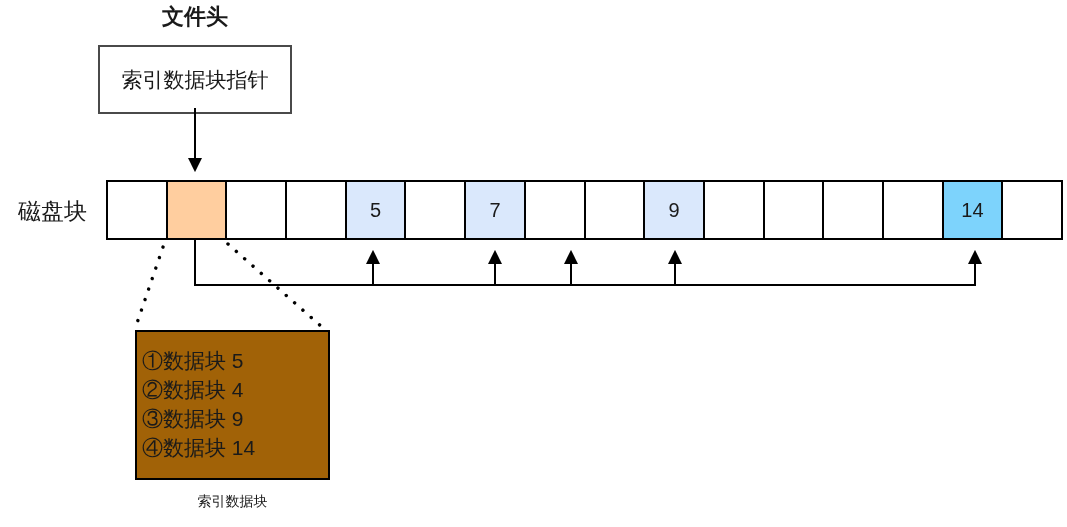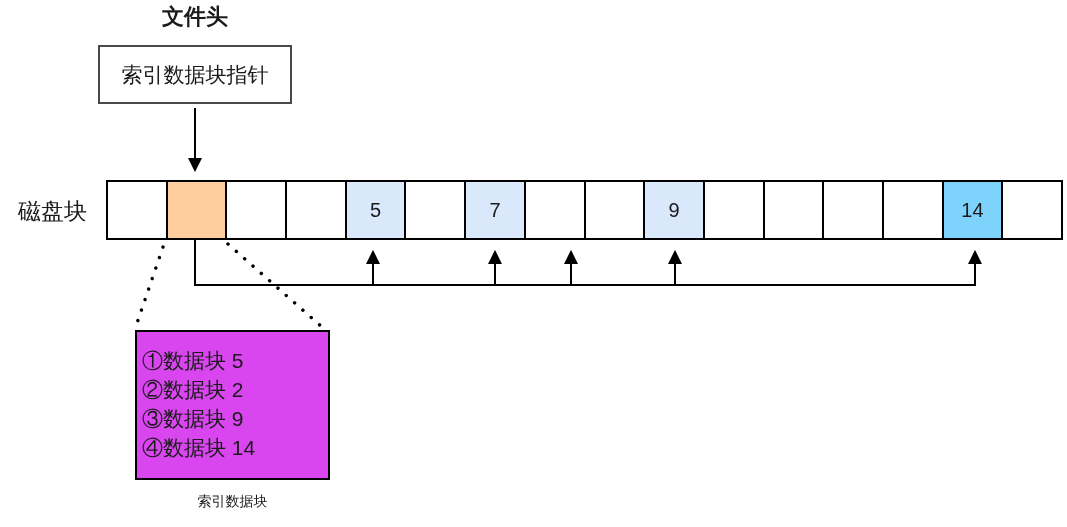--- a/index.html
+++ b/index.html
@@ -15,21 +15,21 @@
   .top-label {
     position: absolute;
     left: 128px; top: 2px; width: 134px;
     text-align: center;
     font-size: 22px;
     font-weight: bold;
   }
   .header-box {
     position: absolute;
     left: 98px; top: 45px;
-    width: 194px; height: 59px;
+    width: 194px; height: 69px;
     box-sizing: border-box;
     border: 2px solid #4a4a4a;
     display: flex; align-items: center; justify-content: center;
     font-size: 21px;
   }
   .disk-label {
     position: absolute;
     left: 10px; top: 196px;
     font-size: 23px;
     margin-left: 8px;
@@ -50,21 +50,21 @@
     font-size: 20px;
     background: #ffffff;
   }
   .block-cell + .block-cell { border-left: 2px solid #000; }
   .index-box {
     position: absolute;
     left: 135px; top: 330px;
     width: 195px; height: 150px;
     box-sizing: border-box;
     border: 2px solid #000;
-    background: #d946ef;
+    background: #a16207;
     padding: 14px 0 0 5px;
     font-size: 21px;
     line-height: 29px;
     white-space: pre;
   }
   .index-caption {
     position: absolute;
     left: 135px; top: 493px;
     width: 195px;
     text-align: center;
@@ -127,17 +127,17 @@
 
     <line class="solid-line" x1="373" y1="285" x2="373" y2="252" marker-end="url(#arrow)"></line>
     <line class="solid-line" x1="495" y1="285" x2="495" y2="252" marker-end="url(#arrow)"></line>
     <line class="solid-line" x1="571" y1="285" x2="571" y2="252" marker-end="url(#arrow)"></line>
     <line class="solid-line" x1="675" y1="285" x2="675" y2="252" marker-end="url(#arrow)"></line>
 
     <line class="dotted-line" x1="163" y1="247" x2="136" y2="326"></line>
     <line class="dotted-line" x1="228" y1="244" x2="322" y2="327"></line>
   </svg>
 
-  <div class="index-box" id="index-box"><div>①数据块 5</div><div>②数据块 2</div><div>③数据块 9</div><div>④数据块 14</div></div>
+  <div class="index-box" id="index-box"><div>①数据块 5</div><div>②数据块 4</div><div>③数据块 9</div><div>④数据块 14</div></div>
 
   <div class="index-caption">索引数据块</div>
 
 </div>
 
 </body></html>

